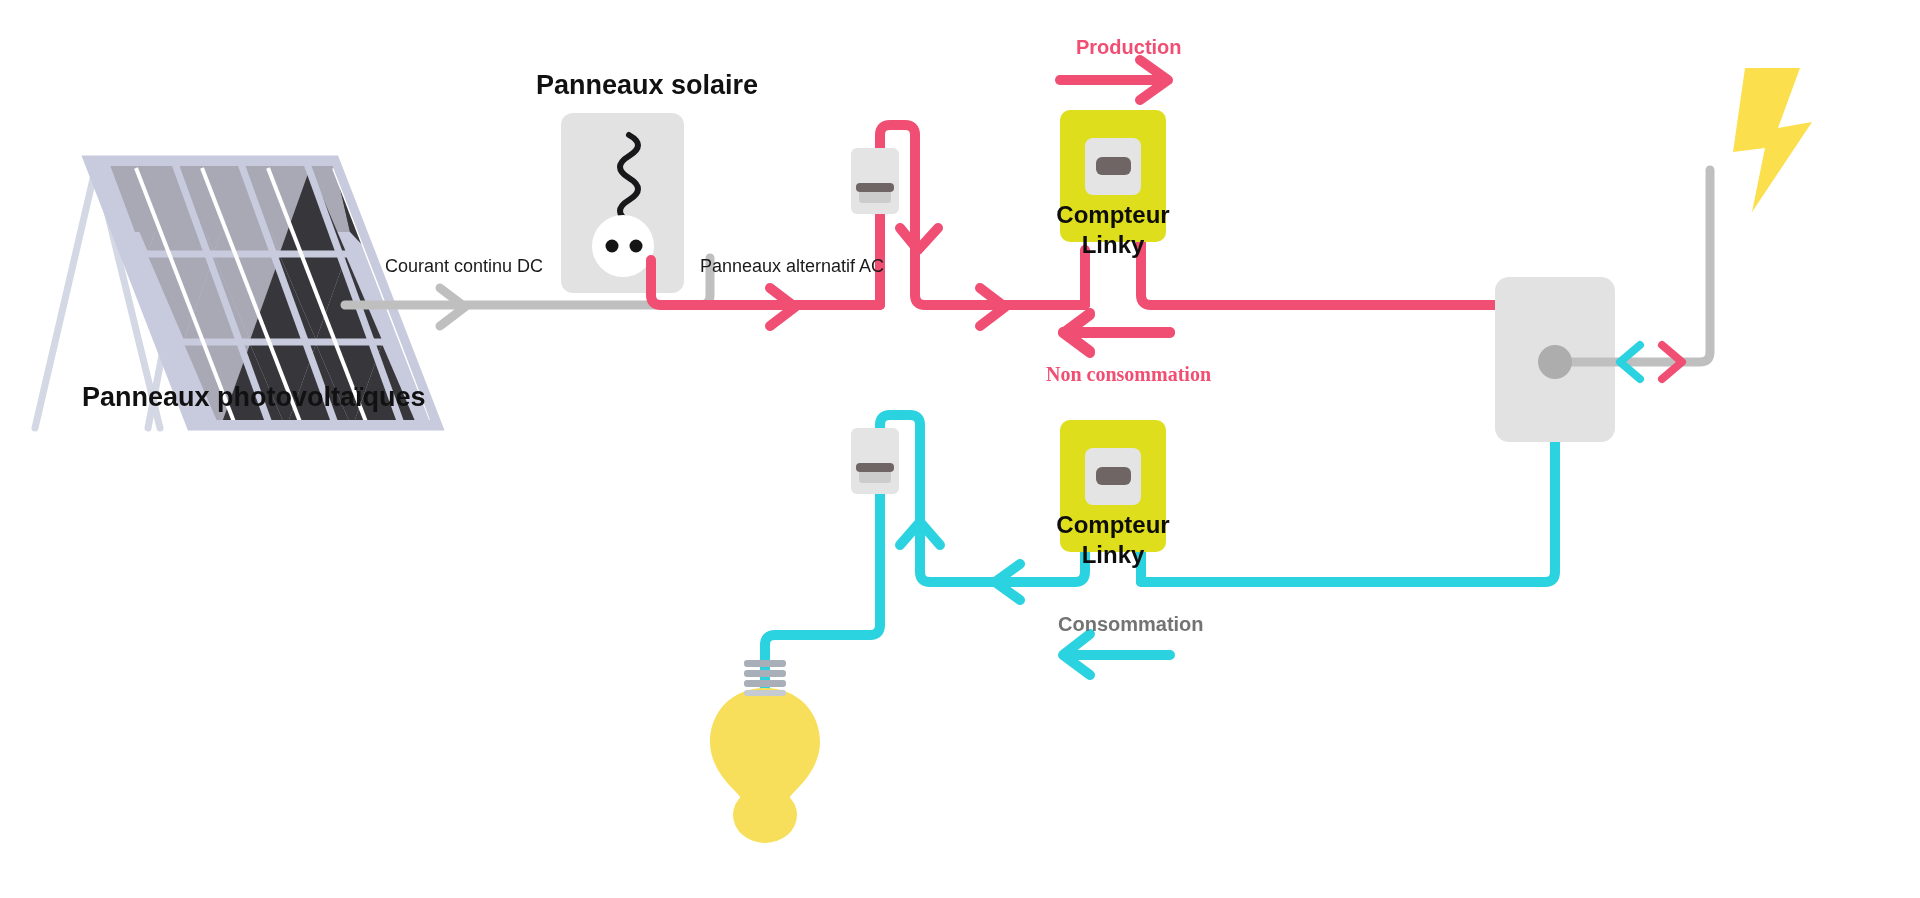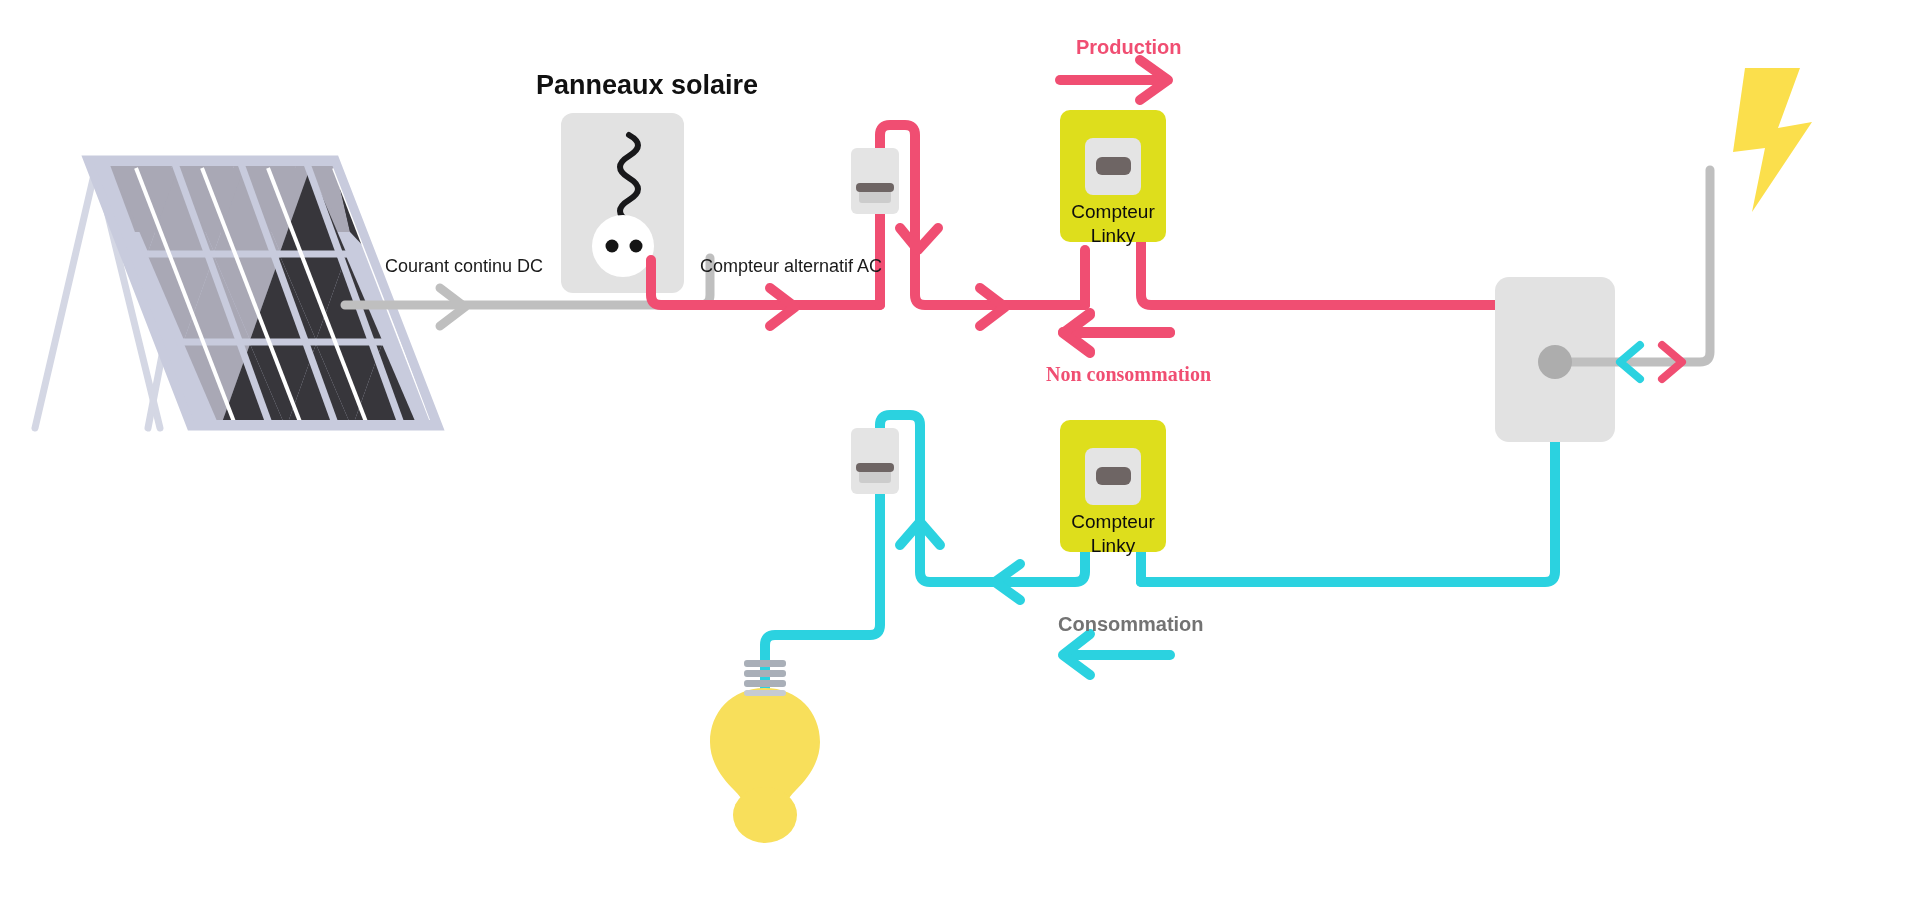--- a/index.html
+++ b/index.html
@@ -42,22 +42,22 @@
     font-weight: bold;
   }
   .wire-lbl {
     font-size: 18px;
     color: #1a1a1a;
     font-weight: normal;
   }
   .meter-lbl {
     position: absolute;
     text-align: center;
-    font-weight: normal;
-    font-size: 19px;
+    font-weight: bold;
+    font-size: 24px;
     color: #0d0d0d;
     line-height: 1.25;
     width: 160px;
   }
 </style>
 </head>
 <body>
 
 <div id="stage">
 
@@ -247,27 +247,28 @@
       <path d="M 1640 345 L 1620 362 L 1640 379" stroke="#2BD2E0"></path>
       <path d="M 1662 345 L 1682 362 L 1662 379" stroke="#F04E72"></path>
     </g>
 
     <g>
       <polygon points="1745,68 1800,68 1778,128 1812,122 1752,212 1765,148 1733,152" fill="#FBDF4C"></polygon>
     </g>
 
   </svg>
 
+  <div class="lbl title-lbl" style="left:82px; top:382px;">Panneaux photovoltaïques</div>
 
   <div class="lbl title-lbl" style="left:536px; top:70px;">Panneaux solaire</div>
 
 
   <div class="lbl wire-lbl" style="left:385px; top:256px;text-align:right;">Courant continu DC</div>
 
-  <div class="lbl wire-lbl" style="left:700px; top:256px;">Compteur alternatif AC</div>
+  <div class="lbl wire-lbl" style="left:700px; top:256px;">Panneaux alternatif AC</div>
 
   <div class="lbl flow-lbl" style="left:1076px; top:36px; color:#F04E72;">Production</div>
 
   <div class="lbl flow-lbl" style="left:1046px; top:363px; color:#F04E72;font-family:Liberation Serif, serif;">Non consommation</div>
 
   <div class="lbl flow-lbl" style="left:1058px; top:613px; color:#737373;">Consommation</div>
 
   <div class="meter-lbl" style="left:1033px; top:200px;">
     <div>Compteur</div>
     <div>Linky</div>

